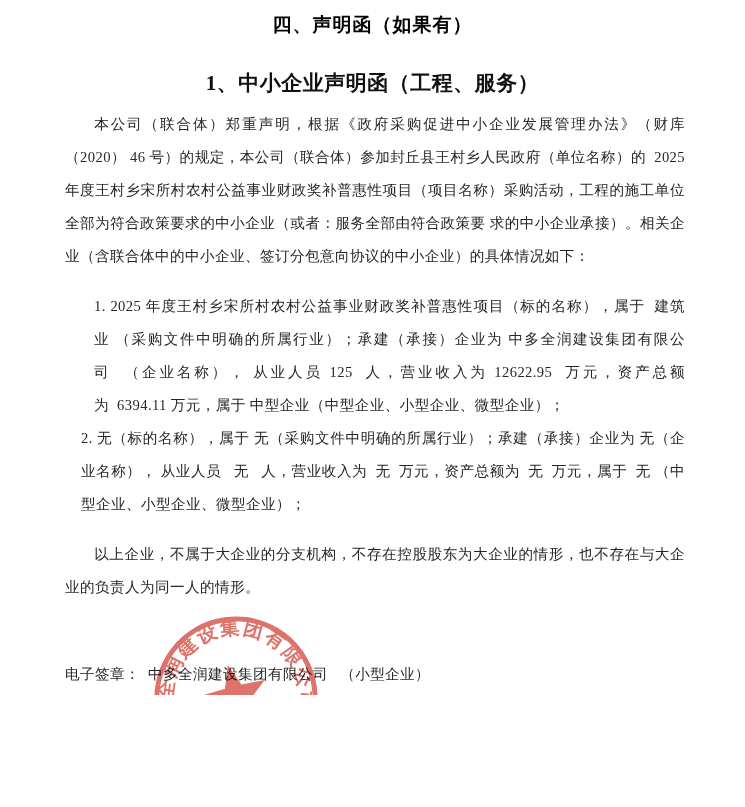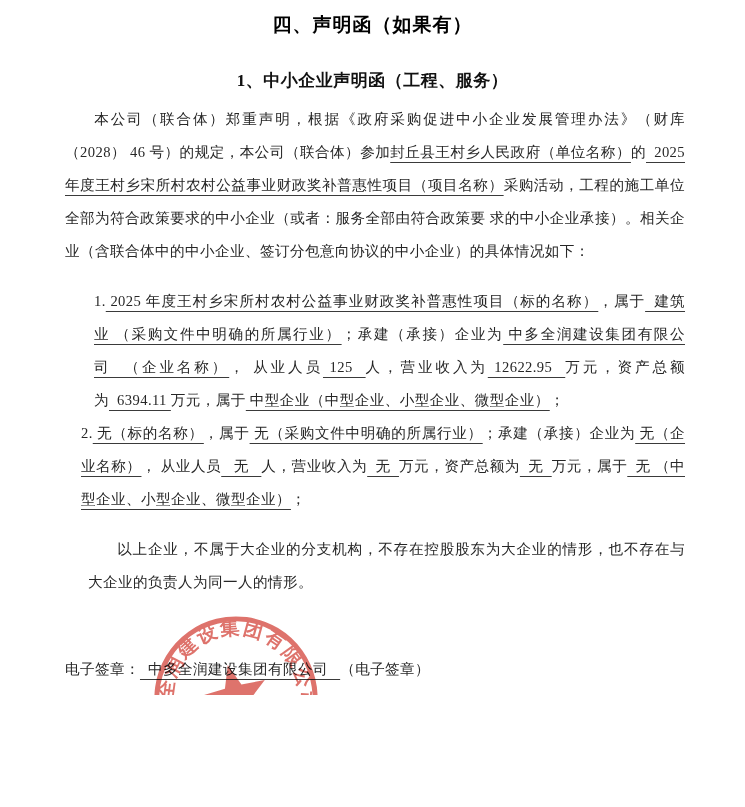--- a/index.html
+++ b/index.html
@@ -12,41 +12,40 @@
   }
   .title{
     margin:0;padding-top:12px;
     text-align:center;
     font-size:19px;font-weight:700;color:#000;
     letter-spacing:1px;
   }
   .subtitle{
     margin:31px 0 0;
     text-align:center;
-    font-size:17px;font-weight:700;color:#111;
+    font-size:21px;font-weight:700;color:#111;
     letter-spacing:0.5px;
   }
   .content{padding:0 60px 0 65px;}
   .para{
     margin:0;
     font-size:14.6px;
     line-height:33px;
     text-align:justify;
     color:#262626;
     letter-spacing:0.4px;
   }
   .p-intro{margin-top:11px;text-indent:2em;}
   .p-item1{margin-top:17px;margin-left:29px;}
   .p-item2{margin-left:16px;}
-  .p-close1{margin-top:17px;text-indent:2em;margin-left:23px;}
+  .p-close1{margin-top:17px;text-indent:2em;}
   .p-close2{text-indent:2em;}
   .p-supplier{margin-top:54px;}
   .p-date{margin-top:0;}
   .u{
-    text-decoration:underline;
     text-underline-offset:5px;
     text-decoration-thickness:1px;
     text-decoration-color:#3a3a3a;
   }
   .stamp{
     position:absolute;
     left:151px;top:611px;
     width:170px;height:174px;
     transform:rotate(-14deg);
     opacity:0.82;
@@ -57,25 +56,25 @@
 </style>
 </head>
 <body>
 
 <div class="page">
 
   <h1 class="title">四、声明函（如果有）</h1>
   <h2 class="subtitle">1、中小企业声明函（工程、服务）</h2>
 
   <div class="content">
-    <p class="para p-intro"><span>本公司（联合体）郑重声明，根据《政府采购促进中小企业发展管理办法》（财库（2028） 46 号）的规定，本公司（联合体）参加</span><span class="u">封丘县王村乡人民政府（单位名称）</span><span>的</span><span class="u">&nbsp;&nbsp;2025 年度王村乡宋所村农村公益事业财政奖补普惠性项目（项目名称）</span><span>采购活动，工程的施工单位全部为符合政策要求的中小企业（或者：服务全部由符合政策要 求的中小企业承接）。相关企业（含联合体中的中小企业、签订分包意向协议的中小企业）的具体情况如下：</span></p>
+    <p class="para p-intro"><span>本公司（联合体）郑重声明，根据《政府采购促进中小企业发展管理办法》（财库（2020） 46 号）的规定，本公司（联合体）参加</span><span class="u">封丘县王村乡人民政府（单位名称）</span><span>的</span><span class="u">&nbsp;&nbsp;2025 年度王村乡宋所村农村公益事业财政奖补普惠性项目（项目名称）</span><span>采购活动，工程的施工单位全部为符合政策要求的中小企业（或者：服务全部由符合政策要 求的中小企业承接）。相关企业（含联合体中的中小企业、签订分包意向协议的中小企业）的具体情况如下：</span></p>
     <p class="para p-item1"><span>1.</span><span class="u">&nbsp;2025 年度王村乡宋所村农村公益事业财政奖补普惠性项目（标的名称）</span><span>，属于</span><span class="u">&nbsp;&nbsp;建筑业&nbsp;（采购文件中明确的所属行业）</span><span>；承建（承接）企业为</span><span class="u">&nbsp;中多全润建设集团有限公司&nbsp;&nbsp;（企业名称）</span><span>，&nbsp;从业人员</span><span class="u">&nbsp;125&nbsp;&nbsp;</span><span>人，营业收入为</span><span class="u">&nbsp;12622.95&nbsp;&nbsp;</span><span>万元，资产总额为</span><span class="u">&nbsp;&nbsp;6394.11&nbsp;</span><span>万元，属于</span><span class="u">&nbsp;中型企业（中型企业、小型企业、微型企业）</span><span>；</span></p>
     <p class="para p-item2"><span>2.</span><span class="u">&nbsp;无（标的名称）</span><span>，属于</span><span class="u">&nbsp;无（采购文件中明确的所属行业）</span><span>；承建（承接）企业为</span><span class="u">&nbsp;无（企业名称）</span><span>，&nbsp;从业人员</span><span class="u">&nbsp;&nbsp;&nbsp;无&nbsp;&nbsp;&nbsp;</span><span>人，营业收入为</span><span class="u">&nbsp;&nbsp;无&nbsp;&nbsp;</span><span>万元，资产总额为</span><span class="u">&nbsp;&nbsp;无&nbsp;&nbsp;</span><span>万元，属于</span><span class="u">&nbsp;&nbsp;无&nbsp;（中型企业、小型企业、微型企业）</span><span>；</span></p>
     <p class="para p-close1"><span>以上企业，不属于大企业的分支机构，不存在控股股东为大企业的情形，也不存在与大企业的负责人为同一人的情形。</span></p>
-    <p class="para p-supplier"><span>电子签章：</span><span class="u">&nbsp;&nbsp;中多全润建设集团有限公司&nbsp;&nbsp;&nbsp;</span><span>（电子签章）</span></p>
+    <p class="para p-supplier"><span>电子签章：</span><span class="u">&nbsp;&nbsp;中多全润建设集团有限公司&nbsp;&nbsp;&nbsp;</span><span>（小型企业）</span></p>
     <p class="para p-date"><span>日期：</span><span class="u">&nbsp;&nbsp;&nbsp;2025&nbsp;&nbsp;&nbsp;</span><span>年</span><span class="u">&nbsp;&nbsp;&nbsp;11&nbsp;&nbsp;&nbsp;</span><span>月</span><span class="u">&nbsp;&nbsp;&nbsp;24&nbsp;&nbsp;&nbsp;</span><span>日</span></p>
   </div>
 
   <div class="stamp">
     <svg viewBox="0 0 200 200" xmlns="http://www.w3.org/2000/svg">
       <defs>
         <path id="arcTop" d="M 29.5,125.7 A 75,75 0 1 1 170.5,125.7" fill="none"></path>
         <path id="arcBot" d="M 45.9,137.9 A 66,66 0 0 0 154.1,137.9" fill="none"></path>
       </defs>
       <circle cx="100" cy="100" r="93" fill="none" stroke="#d7544b" stroke-width="6"></circle>

